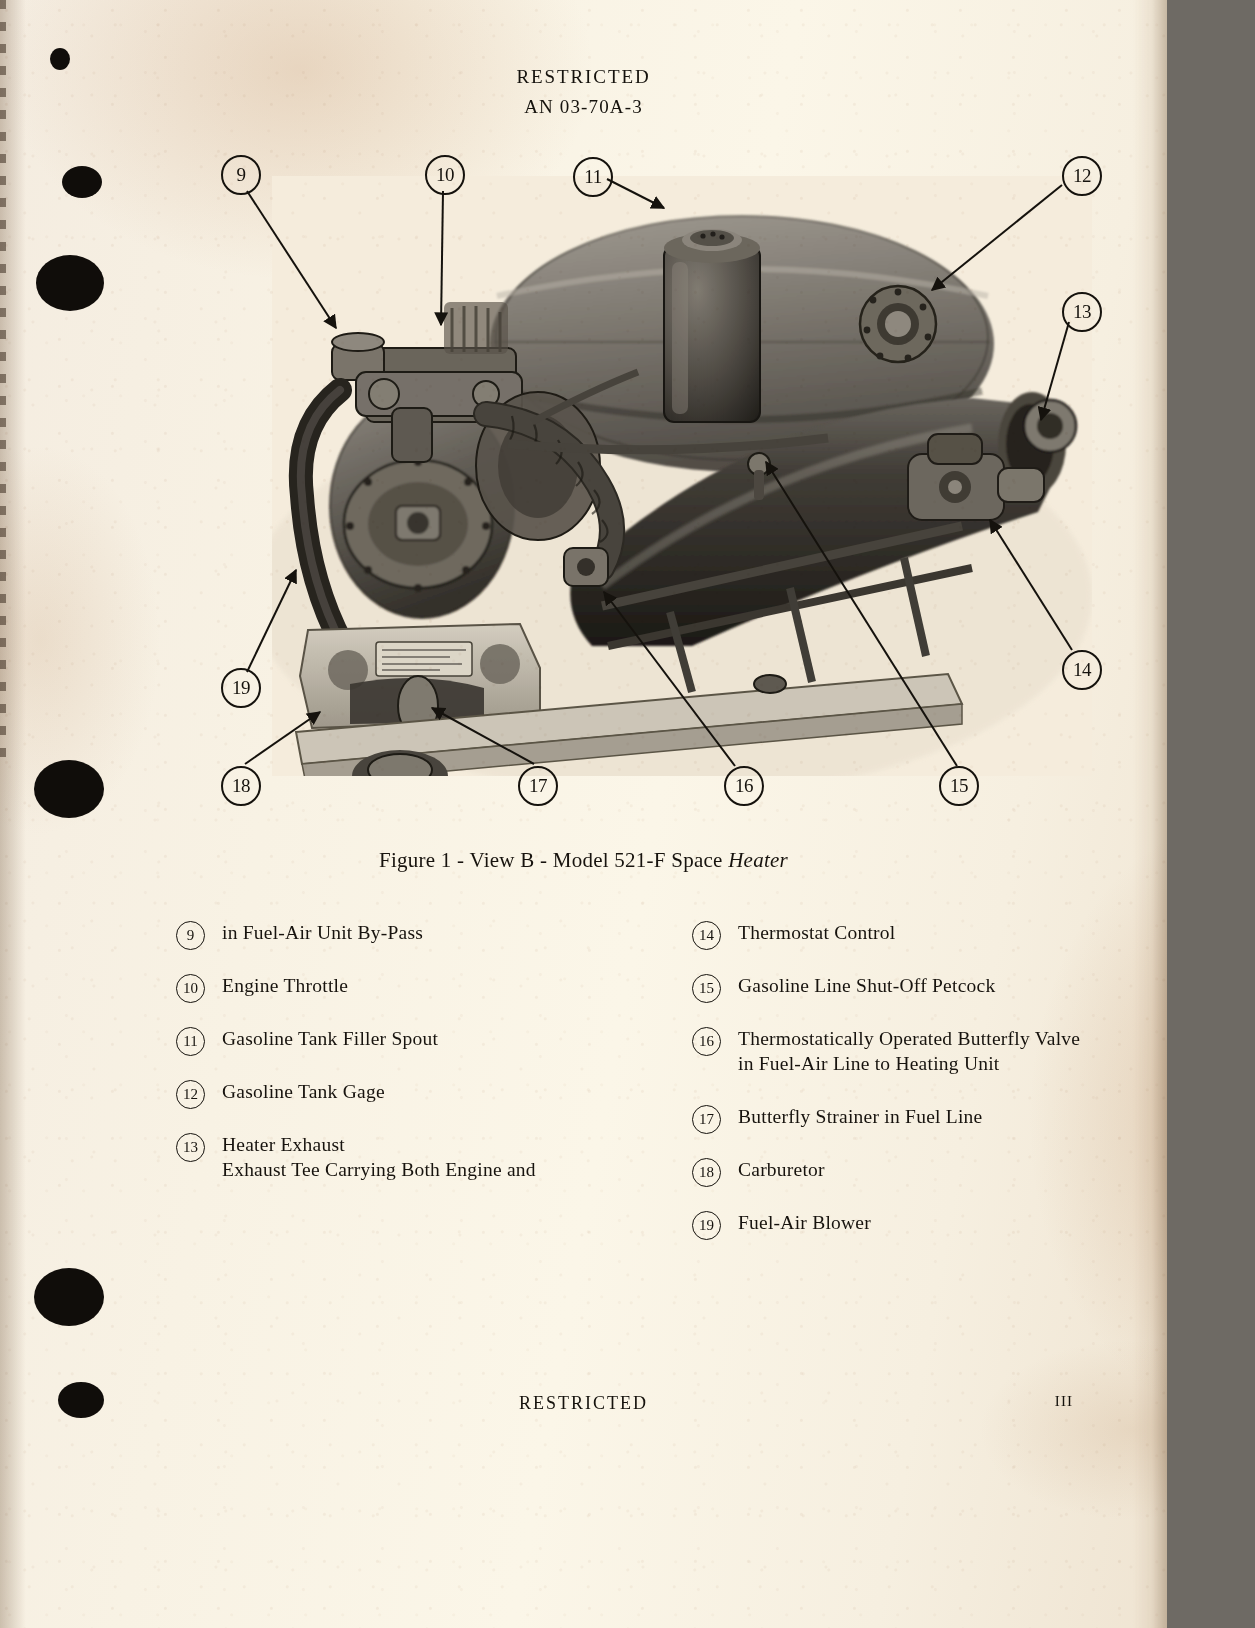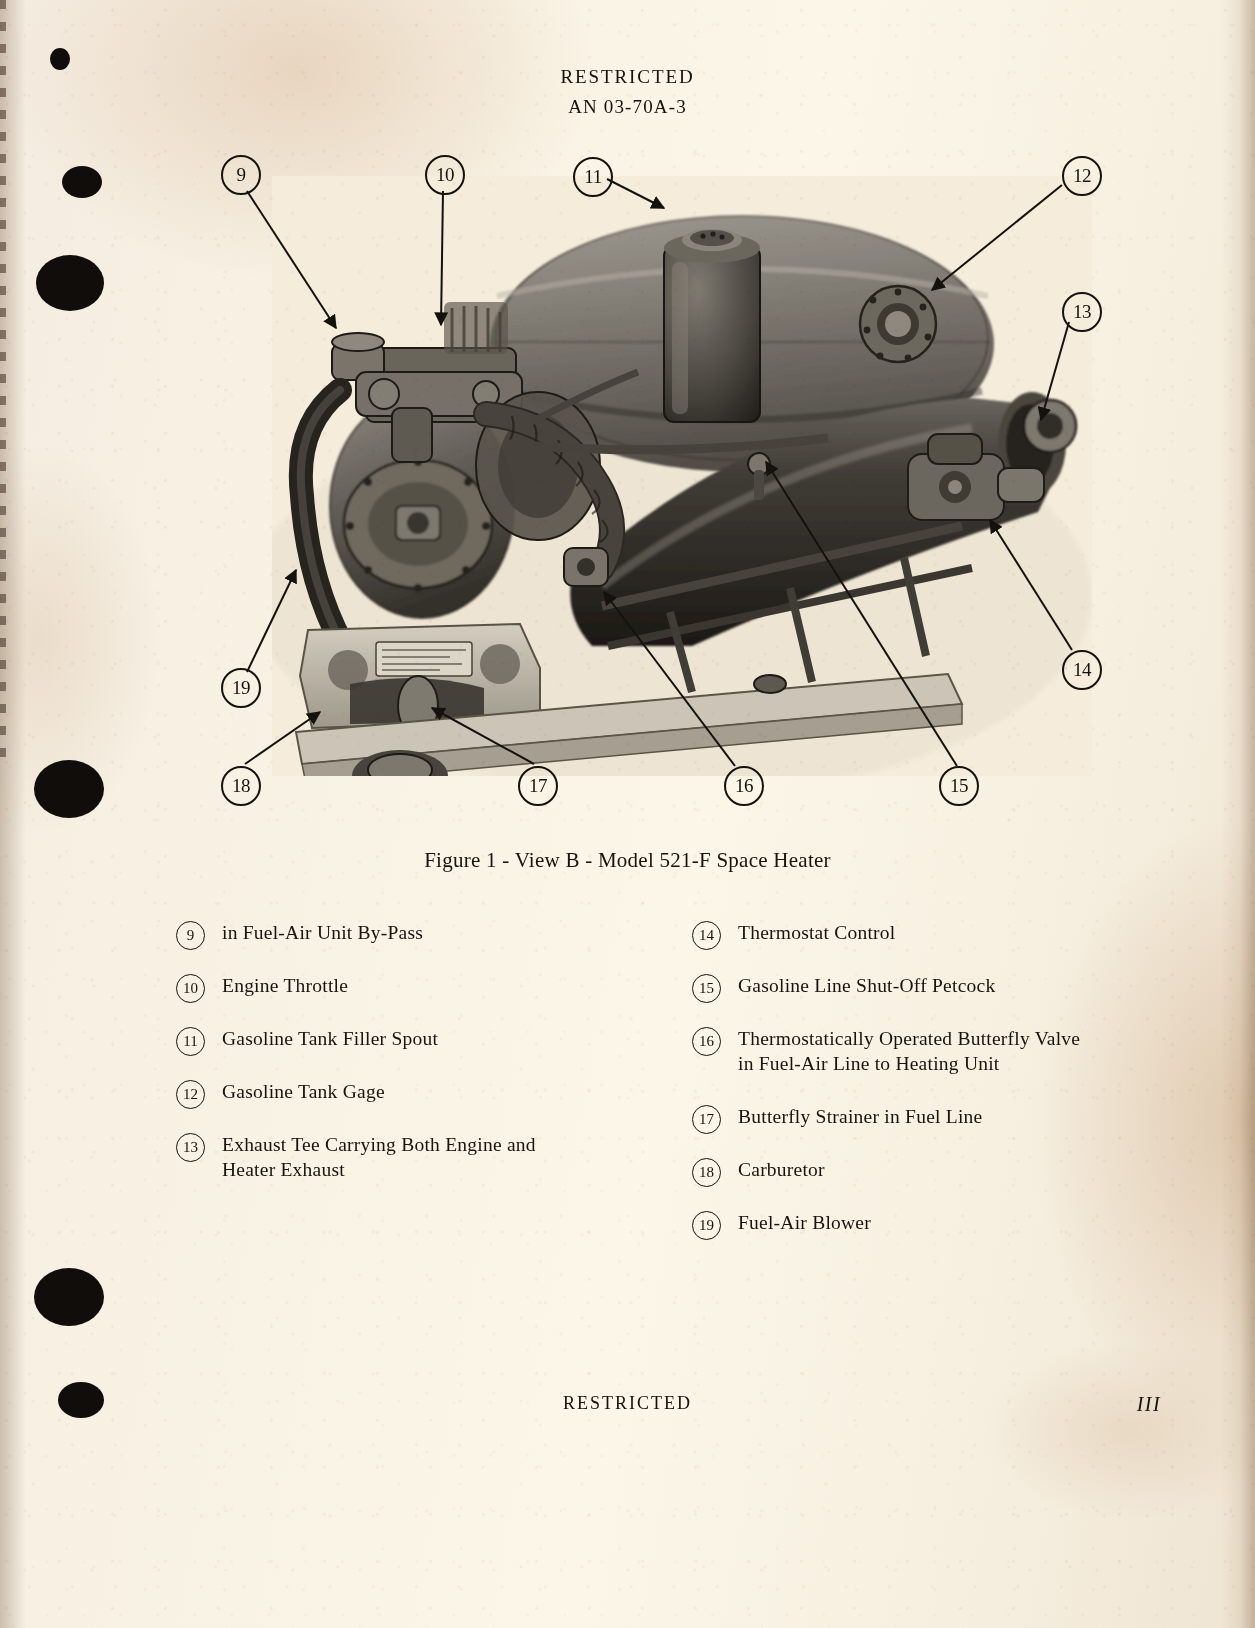--- a/index.html
+++ b/index.html
@@ -1,20 +1,20 @@
 <!DOCTYPE html>
 <html><head>
 <meta charset="utf-8">
 <style>
   html,body{margin:0;padding:0;background:#6e6a64;}
   body{font-family:"Liberation Serif",serif;}
 
   #page{
     position:relative;
-    width:1255px;height:1628px;
+    width:1167px;height:1628px;
     overflow:hidden;
     background:
       radial-gradient(ellipse 420px 300px at 300px 70px, rgba(196,150,110,.30), rgba(196,150,110,0) 70%),
       radial-gradient(ellipse 300px 420px at 1245px 1120px, rgba(188,142,100,.34), rgba(188,142,100,0) 72%),
       radial-gradient(ellipse 160px 260px at 40px 640px, rgba(190,150,110,.20), rgba(190,150,110,0) 75%),
       radial-gradient(ellipse 200px 120px at 1130px 1430px, rgba(190,150,110,.20), rgba(190,150,110,0) 75%),
       linear-gradient(100deg,#f4ece0 0%,#f8f2e4 28%,#fbf6e8 55%,#f6efe0 80%,#efe4d2 100%);
   }
   
   #grain{
@@ -58,36 +58,36 @@
   #photo svg{display:block;width:100%;height:100%;}
 
   
   .callout{position:absolute;width:36px;height:36px;border:2px solid #15120d;border-radius:50%;
     display:flex;align-items:center;justify-content:center;
     font-size:19px;color:#15120d;background:transparent;letter-spacing:-.02em;}
   #leaders{position:absolute;left:0;top:0;width:1255px;height:1628px;pointer-events:none;}
 
   
   #caption{position:absolute;left:0;right:0;top:848px;text-align:center;font-size:21px;color:#17130e;letter-spacing:.012em;}
-  #caption .it{}
+  #caption .it{font-style:italic;}
 
   
   #legend{position:absolute;left:176px;top:920px;width:960px;}
   .legend-col{position:absolute;top:0;}
   #col-left{left:0;width:440px;}
   #col-right{left:516px;width:440px;}
   .leg-item{position:relative;padding-left:46px;margin-bottom:28px;}
   .leg-num{
     position:absolute;left:0;top:1px;width:27px;height:27px;border:1.6px solid #15120d;border-radius:50%;
     display:flex;align-items:center;justify-content:center;font-size:15px;color:#15120d;
   }
   .leg-txt{font-size:19.5px;line-height:25px;color:#17130e;letter-spacing:.012em;}
 
   #ftr-restricted{position:absolute;left:0;right:0;top:1393px;text-align:center;font-size:18px;letter-spacing:.11em;color:#15120d;}
-  #ftr-page{position:absolute;right:94px;top:1393px;font-size:20px;letter-spacing:.07em;color:#15120d;font-style:italic;}
+  #ftr-page{position:absolute;right:94px;top:1393px;font-size:15px;letter-spacing:.07em;color:#15120d;}
 </style>
 </head>
 <body>
 
 <div id="page">
 
   <div class="hdr" id="hdr-restricted">RESTRICTED</div>
   <div class="hdr" id="hdr-an">AN 03-70A-3</div>
 
   <div id="photo">
@@ -353,22 +353,22 @@
         </div>
         <div class="leg-item">
           <div class="leg-num">12</div>
           <div class="leg-txt">
             <div>Gasoline Tank Gage</div>
           </div>
         </div>
         <div class="leg-item">
           <div class="leg-num">13</div>
           <div class="leg-txt">
+            <div>Heater Exhaust</div>
             <div>Exhaust Tee Carrying Both Engine and</div>
-            <div>Heater Exhaust</div>
           </div>
         </div>
       </div>
     <div class="legend-col" id="col-right">
         <div class="leg-item">
           <div class="leg-num">14</div>
           <div class="leg-txt">
             <div>Thermostat Control</div>
           </div>
         </div>

